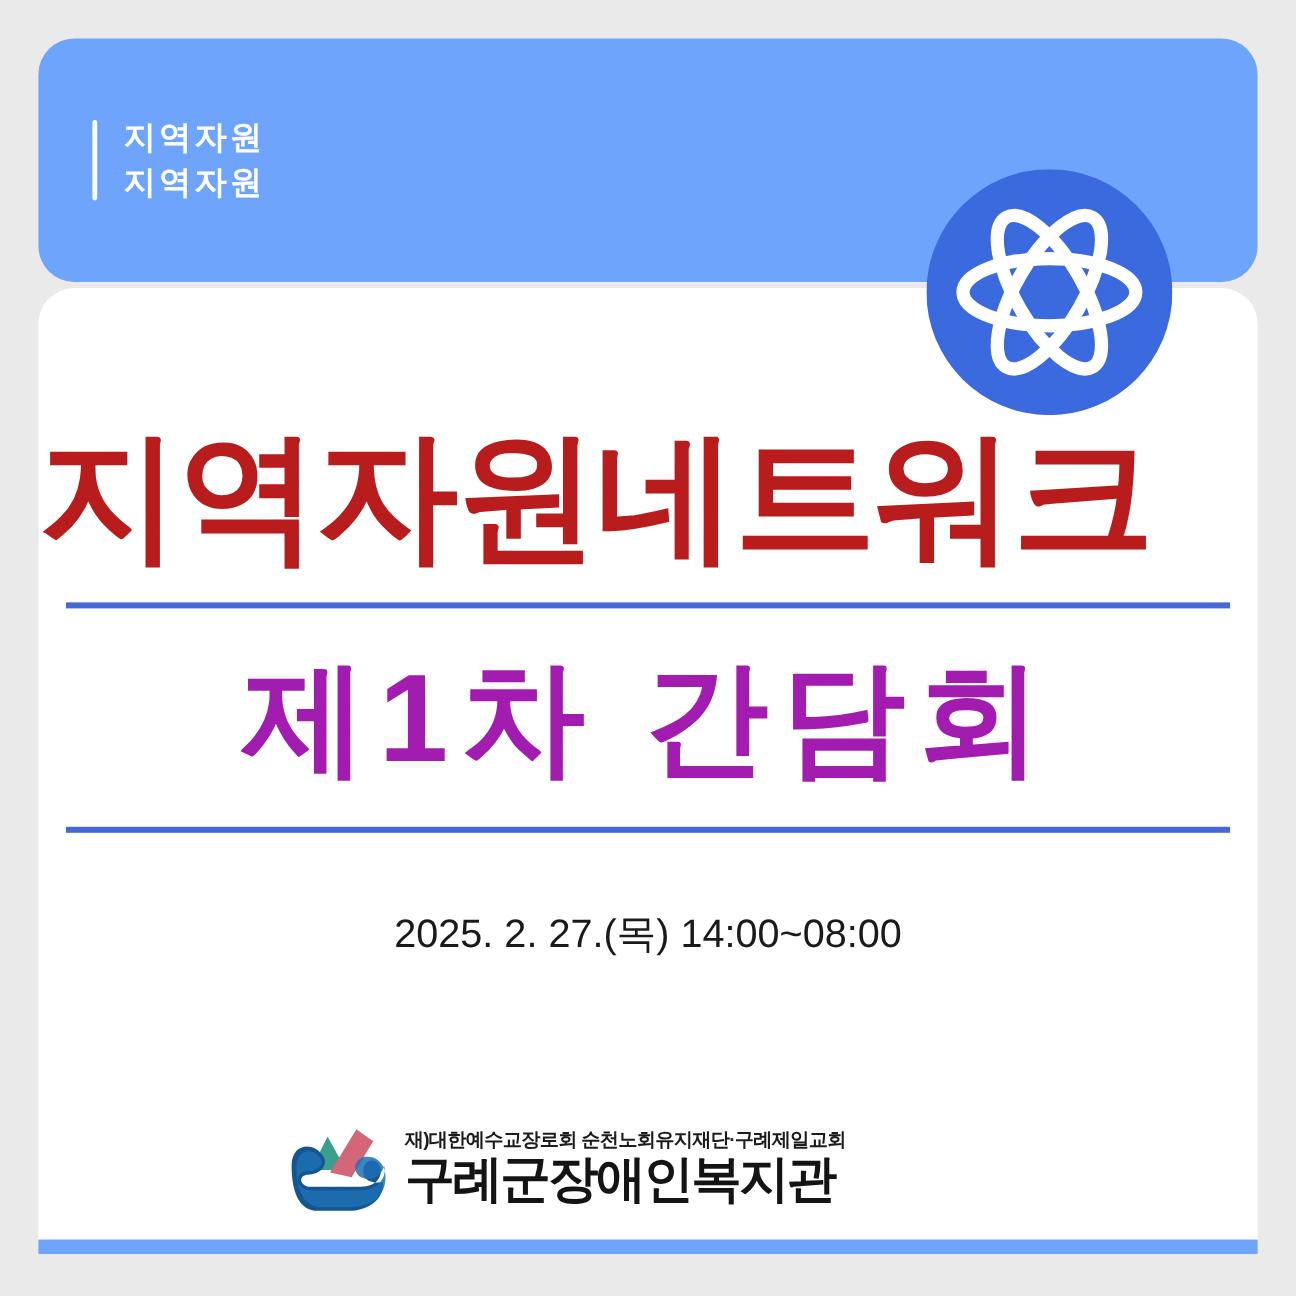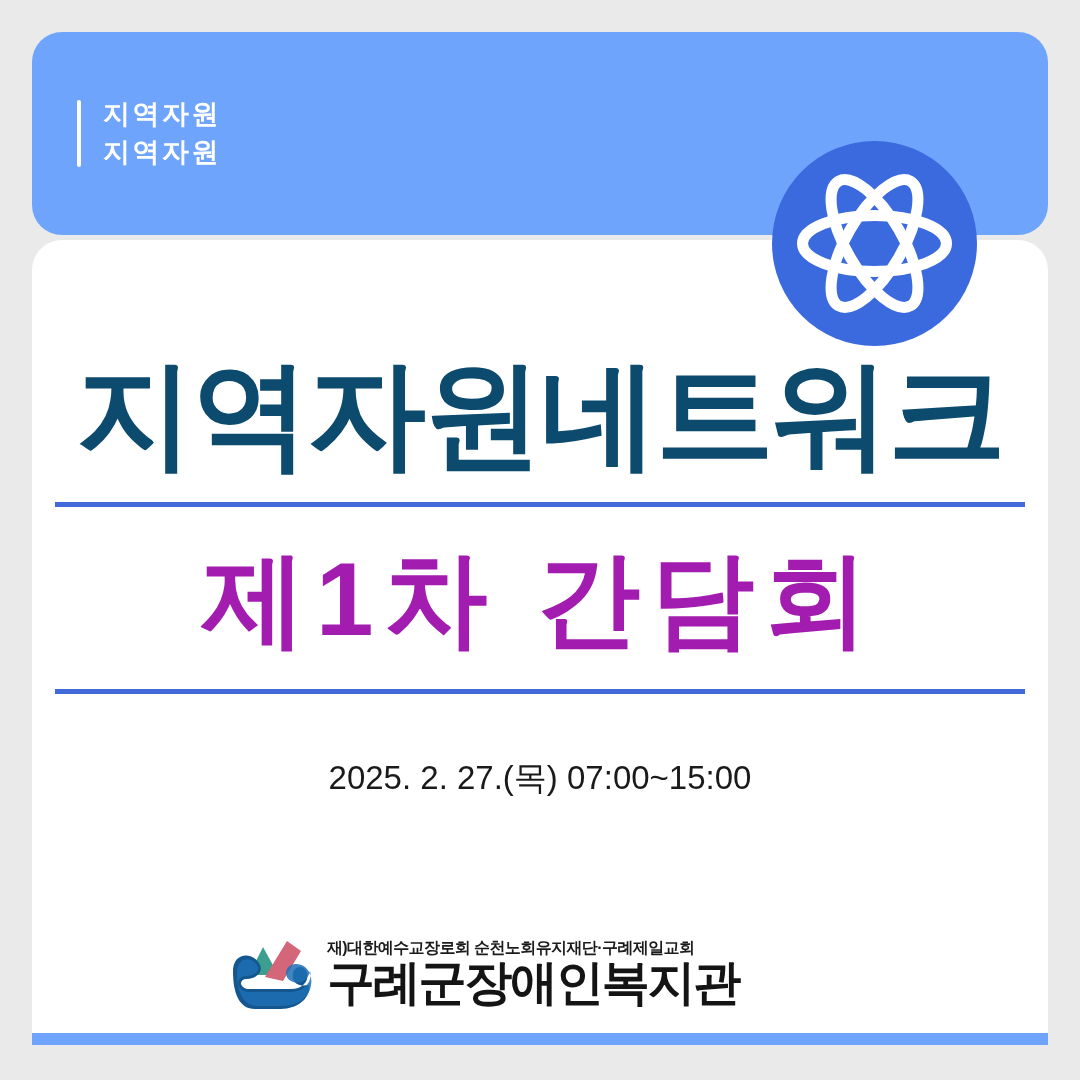--- a/index.html
+++ b/index.html
@@ -111,22 +111,22 @@
 
   
   #headline-block {
     position: absolute;
     left: 32px;
     top: 350px;
     width: 1016px;
   }
 
   #main-title {
-    text-align: center;
-    color: #0c4a6e;
+    text-align: left;
+    color: #b91c1c;
     font-size: 118px;
     font-weight: bold;
     line-height: 1.1;
     letter-spacing: -2px;
     white-space: nowrap;
     margin: 0;
     padding: 0;
   }
 
   .rule {
@@ -165,21 +165,20 @@
   
   #org-logo {
     position: absolute;
     left: 0;
     top: 935px;
     width: 940px;
     display: flex;
     justify-content: center;
     align-items: center;
     gap: 10px;
-    padding-left: 12px;
   }
 
   #org-logo-mark {
     width: 92px;
     height: 78px;
     flex: 0 0 auto;
   }
   #org-logo-mark svg {
     display: block;
     width: 92px;
@@ -198,21 +197,21 @@
     font-size: 16px;
     font-weight: bold;
     letter-spacing: -0.6px;
     line-height: 1;
     white-space: nowrap;
     margin-bottom: 3px;
   }
 
   #org-name {
     color: #141414;
-    font-size: 48px;
+    font-size: 42px;
     font-weight: bold;
     letter-spacing: -2.2px;
     line-height: 1.02;
     white-space: nowrap;
   }
 </style>
 </head>
 <body>
 
 <div id="poster">
@@ -243,21 +242,21 @@
   <div id="headline-block">
 
     <h1 id="main-title">지역자원네트워크</h1>
 
     <div class="rule" id="rule-top"></div>
 
     <h2 id="subtitle">제1차 간담회</h2>
 
     <div class="rule" id="rule-bottom"></div>
 
-    <div id="schedule">2025. 2. 27.(목) 07:00~15:00</div>
+    <div id="schedule">2025. 2. 27.(목) 14:00~08:00</div>
   </div>
 
   <div id="org-logo">
 
     <div id="org-logo-mark">
       <svg viewBox="0 0 92 78" xmlns="http://www.w3.org/2000/svg" aria-hidden="true">
 
         <path d="M24 40 L38 12 L50 34 L44 40 Z" fill="#3c9e8e"></path>
 
         <path d="M40 42 L62 6 L76 16 L58 46 Z" fill="#d4667a"></path>

